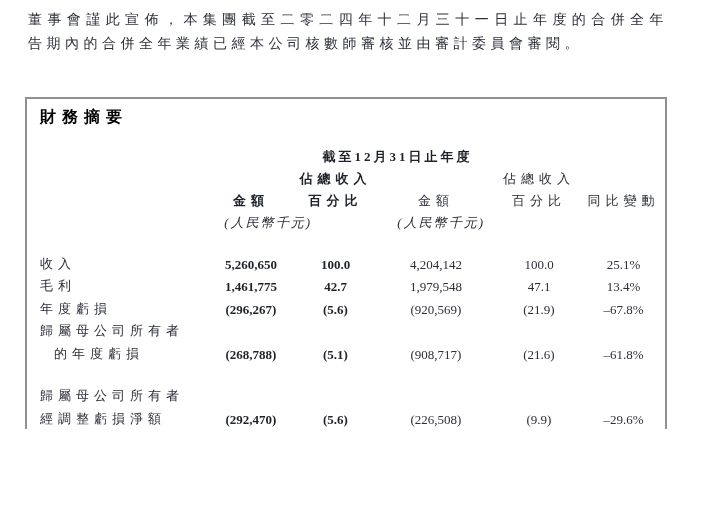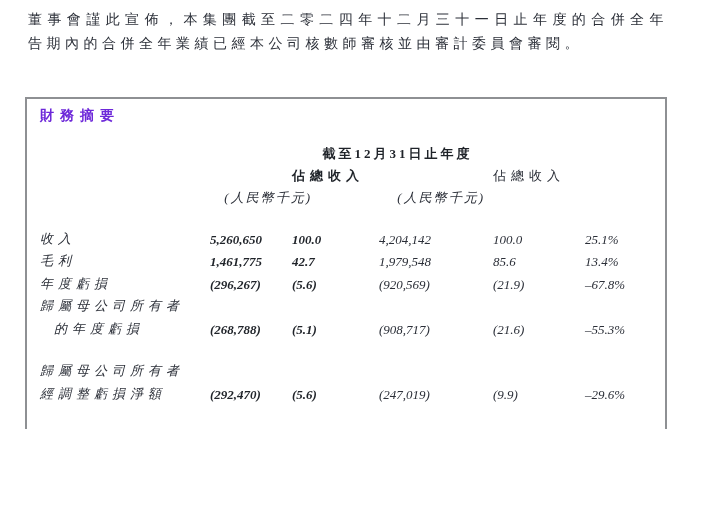--- a/index.html
+++ b/index.html
@@ -25,42 +25,42 @@
 
   .summary-box {
     position:absolute; left:25px; top:97px;
     width:642px; height:381px;
     box-sizing:border-box;
     border:2px solid #8e9093;
     background:#ffffff;
   }
   .box-title {
     padding:8px 0 0 13px;
-    font-size:14px; font-weight:bold;
+    font-size:16px; font-weight:bold;
     letter-spacing:6px;
-    color:#6d28d9;
+    color:#000000;
   }
   table.fin {
     border-collapse:collapse;
     table-layout:fixed;
     margin:16px 0 0 13px;
     width:622px;
     font-size:13px;
   }
   table.fin td {
     padding:0; vertical-align:bottom; white-space:nowrap; overflow:visible;
   }
   tr.hrow  { height:22px; }
-  tr.drow  { height:22.5px;font-style:italic; }
+  tr.drow  { height:22.5px; }
   tr.sp1   { height:18px; }
   tr.sp2   { height:20px; }
   .cjk    { letter-spacing:5px; }
   .cjk-t  { letter-spacing:3px; }
   .b      { font-weight:bold; color:#1f2329; }
-  .right  { text-align:left; }
+  .right  { text-align:center; }
   .center { text-align:center; }
   .indent { padding-left:14px !important;margin-top:32px; }
   .cur24  { text-align:right; padding-right:67px !important; font-style:italic; letter-spacing:2px; }
   .cur23  { text-align:right; padding-right:8px  !important; font-style:italic; letter-spacing:2px; }
 </style>
 </head>
 <body>
 
 <div class="page">
 
@@ -92,20 +92,28 @@
 
       <tr class="hrow">
         <td></td>
         <td></td>
         <td class="right b cjk">佔總收入</td>
         <td></td>
         <td class="right cjk">佔總收入</td>
         <td></td>
       </tr>
 
+      <tr class="hrow">
+        <td></td>
+        <td class="right b cjk">金額</td>
+        <td class="right b cjk">百分比</td>
+        <td class="right cjk">金額</td>
+        <td class="right cjk">百分比</td>
+        <td class="right cjk">同比變動</td>
+      </tr>
 
       <tr class="hrow">
         <td></td>
         <td colspan="2" class="cur24">(人民幣千元)</td>
         <td class="cur23">(人民幣千元)</td>
         <td></td>
         <td></td>
       </tr>
 
       <tr class="sp1">
@@ -118,21 +126,21 @@
         <td class="right b">100.0</td>
         <td class="right">4,204,142</td>
         <td class="right">100.0</td>
         <td class="right">25.1%</td>
       </tr>
       <tr class="drow">
         <td class="cjk">毛利</td>
         <td class="right b">1,461,775</td>
         <td class="right b">42.7</td>
         <td class="right">1,979,548</td>
-        <td class="right">85.6</td>
+        <td class="right">47.1</td>
         <td class="right">13.4%</td>
       </tr>
       <tr class="drow">
         <td class="cjk">年度虧損</td>
         <td class="right b">(296,267)</td>
         <td class="right b">(5.6)</td>
         <td class="right">(920,569)</td>
         <td class="right">(21.9)</td>
         <td class="right">–67.8%</td>
       </tr>
@@ -143,40 +151,40 @@
         <td></td>
             <td></td>
         <td></td>
       </tr>
       <tr class="drow">
         <td class="cjk indent">的年度虧損</td>
         <td class="right b">(268,788)</td>
         <td class="right b">(5.1)</td>
         <td class="right">(908,717)</td>
         <td class="right">(21.6)</td>
-        <td class="right">–55.3%</td>
+        <td class="right">–61.8%</td>
       </tr>
 
       <tr class="sp2">
             <td colspan="6"></td>
           </tr>
 
       <tr class="drow">
         <td class="cjk">歸屬母公司所有者</td>
         <td></td>
             <td></td>
         <td></td>
             <td></td>
         <td></td>
       </tr>
       <tr class="drow">
         <td class="cjk">經調整虧損淨額</td>
         <td class="right b">(292,470)</td>
         <td class="right b">(5.6)</td>
-        <td class="right">(247,019)</td>
+        <td class="right">(226,508)</td>
         <td class="right">(9.9)</td>
         <td class="right">–29.6%</td>
       </tr>
     </tbody>
       </table>
   </div>
 
 </div>
 
 </body></html>

